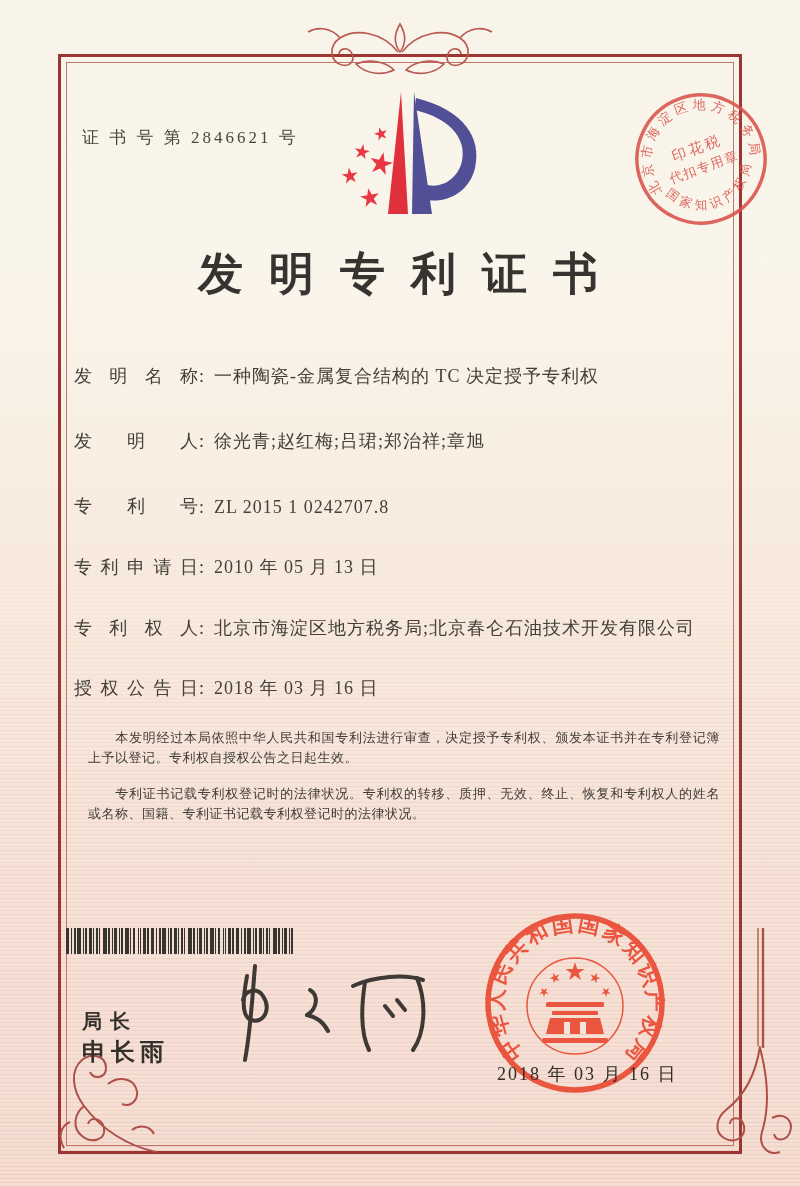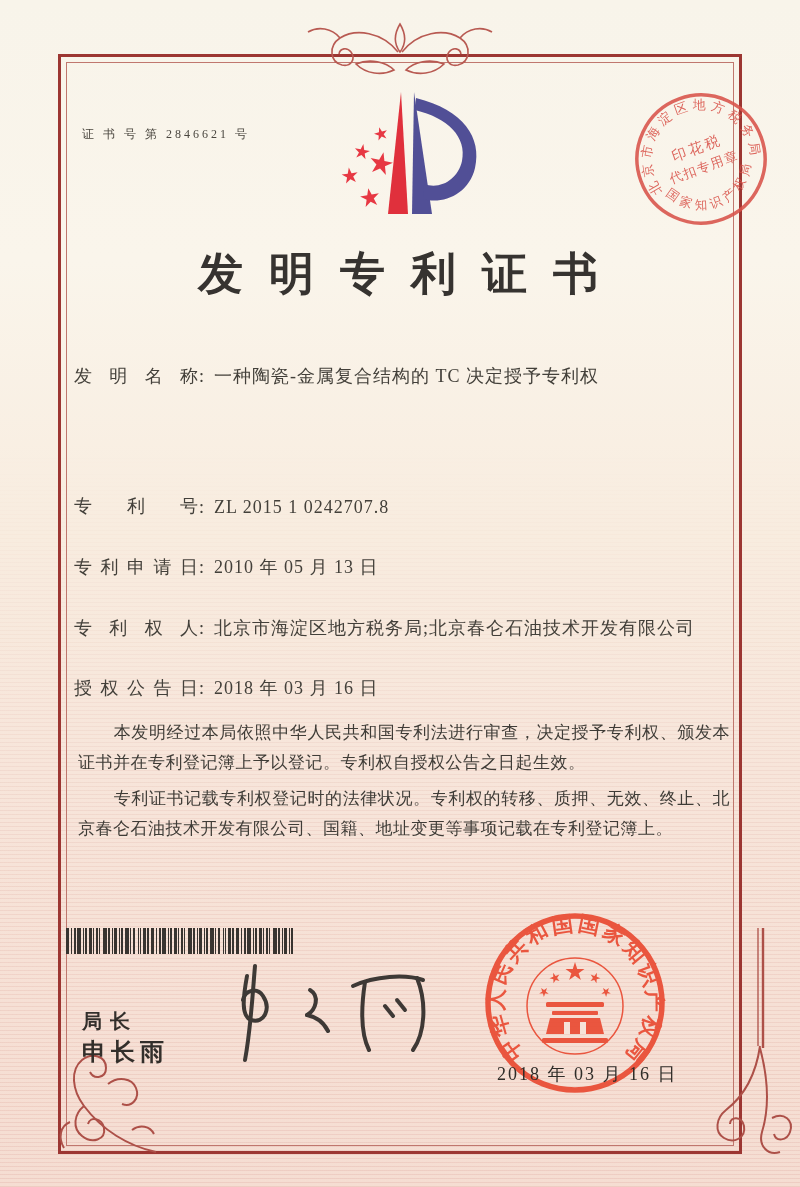--- a/index.html
+++ b/index.html
@@ -8,30 +8,30 @@
   .page{position:relative;width:800px;height:1187px;
         background:linear-gradient(180deg,#f8f4ea 0%,#faf5eb 22%,#f8ecdf 45%,#f7e5da 65%,#f6e0d5 85%,#f5ddd2 100%);}
   .texture{position:absolute;inset:0;pointer-events:none;
         background:repeating-linear-gradient(0deg,rgba(198,112,100,0.14) 0 1px,transparent 1px 4px);
         -webkit-mask-image:linear-gradient(180deg,transparent 0%,transparent 38%,rgba(0,0,0,.8) 72%,#000 100%);
         mask-image:linear-gradient(180deg,transparent 0%,transparent 38%,rgba(0,0,0,.8) 72%,#000 100%);}
   .frame-outer{position:absolute;left:58px;top:54px;width:678px;height:1094px;
         border:3px solid #9c3632;}
   .frame-inner{position:absolute;inset:5px;border:1px solid #c0776e;}
   .ornament{position:absolute;pointer-events:none;}
-  .cert-no{position:absolute;left:82px;top:126px;font-size:12px;letter-spacing:3px;color:#4a463f;}
+  .cert-no{position:absolute;left:82px;top:126px;font-size:17px;letter-spacing:3px;color:#4a463f;}
   .logo{position:absolute;left:326px;top:86px;}
   .title{position:absolute;left:60px;top:244px;width:676px;text-align:center;
         font-size:45px;font-weight:600;color:#363330;letter-spacing:26px;text-indent:26px;}
   .field-row{position:absolute;left:74px;font-size:18px;color:#43403a;white-space:nowrap;}
   .field-label{display:inline-block;width:124px;text-align:justify;text-align-last:justify;vertical-align:bottom;}
   .field-colon{margin-left:1px;}
   .field-value{margin-left:10px;letter-spacing:1px;}
   .paragraphs{position:absolute;left:72px;top:712px;width:664px;color:#3f3c37;}
-  .paragraphs p{margin:6px;font-size:17px;line-height:30px;text-indent:2.1em;
+  .paragraphs p{margin:16px;font-size:13px;line-height:20px;text-indent:2.1em;
         letter-spacing:0.5px;text-align:justify;}
   .barcode{position:absolute;left:66px;top:928px;}
   .director-label{position:absolute;left:82px;top:1008px;font-size:20px;letter-spacing:8px;
         font-family:Liberation Serif, serif;font-weight:600;color:#332f2b;text-align:center;}
   .director-name{position:absolute;left:82px;top:1036px;font-size:24px;letter-spacing:5px;
         font-family:"Liberation Sans","DejaVu Sans",sans-serif;font-weight:600;color:#332f2b;}
   .signature{position:absolute;left:185px;top:958px;}
   .seal{position:absolute;left:480px;top:908px;opacity:.92;}
   .issue-date{position:absolute;left:497px;top:1062px;font-size:18px;letter-spacing:2px;color:#2f2c28;}
   .tax-stamp{position:absolute;left:626px;top:84px;transform:rotate(-20deg);opacity:.88;}
@@ -112,36 +112,39 @@
     <text fill="#d9534a" font-size="12.5" letter-spacing="4" font-family="Liberation Serif, DejaVu Serif, serif">
       <textPath href="#taxBottom">国家知识产权局</textPath>
     </text>
     <text x="75" y="68" text-anchor="middle" fill="#d9534a" font-size="14.5" letter-spacing="3" font-family="Liberation Serif, DejaVu Serif, serif">印花税</text>
     <text x="75" y="88" text-anchor="middle" fill="#d9534a" font-size="13" letter-spacing="1.5" font-family="Liberation Serif, DejaVu Serif, serif">代扣专用章</text>
   </svg>
 
   <div class="field-row" style="top:364px">
     <span class="field-label">发明名称</span><span class="field-colon">:</span><span class="field-value">一种陶瓷-金属复合结构的 TC 决定授予专利权</span>
   </div>
+  <div class="field-row" style="top:429px">
+    <span class="field-label">发明人</span><span class="field-colon">:</span><span class="field-value">徐光青;赵红梅;吕珺;郑治祥;章旭</span>
+  </div>
   <div class="field-row" style="top:494px">
     <span class="field-label">专利号</span><span class="field-colon">:</span><span class="field-value">ZL 2015 1 0242707.8</span>
   </div>
   <div class="field-row" style="top:555px">
     <span class="field-label">专利申请日</span><span class="field-colon">:</span><span class="field-value">2010 年 05 月 13 日</span>
   </div>
   <div class="field-row" style="top:616px">
     <span class="field-label">专利权人</span><span class="field-colon">:</span><span class="field-value">北京市海淀区地方税务局;北京春仑石油技术开发有限公司</span>
   </div>
   <div class="field-row" style="top:676px">
     <span class="field-label">授权公告日</span><span class="field-colon">:</span><span class="field-value">2018 年 03 月 16 日</span>
   </div>
 
   <div class="paragraphs">
     <p>本发明经过本局依照中华人民共和国专利法进行审查，决定授予专利权、颁发本证书并在专利登记簿上予以登记。专利权自授权公告之日起生效。</p>
-    <p>专利证书记载专利权登记时的法律状况。专利权的转移、质押、无效、终止、北京春仑石油技术开发有限公司、国籍、地址变更等事项记载在专利登记簿上。</p>
+    <p>专利证书记载专利权登记时的法律状况。专利权的转移、质押、无效、终止、恢复和专利权人的姓名或名称、国籍、专利证书记载专利权登记时的法律状况。</p>
   </div>
 
   <svg class="barcode" width="228" height="26" viewBox="0 0 228 26">
     <line x1="0" y1="13" x2="228" y2="13" stroke="#383430" stroke-width="26" stroke-dasharray="3 2 1 2 2 1 4 2 1 1 2 2 3 1 1 2 2 1 1 3 4 1 2 2 1 1 3 2 1 1 2 2 4 1 1 2 2 3 1 1 1 2 3 1 2 2"></line>
   </svg>
 
   <div class="director-label">局长</div>
   <div class="director-name">申长雨</div>
 
   <svg class="signature" width="260" height="115" viewBox="0 0 260 115">

